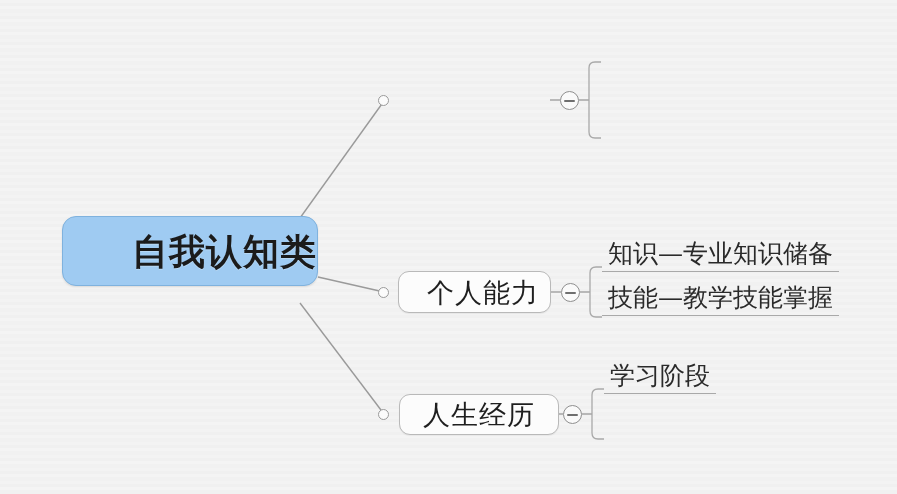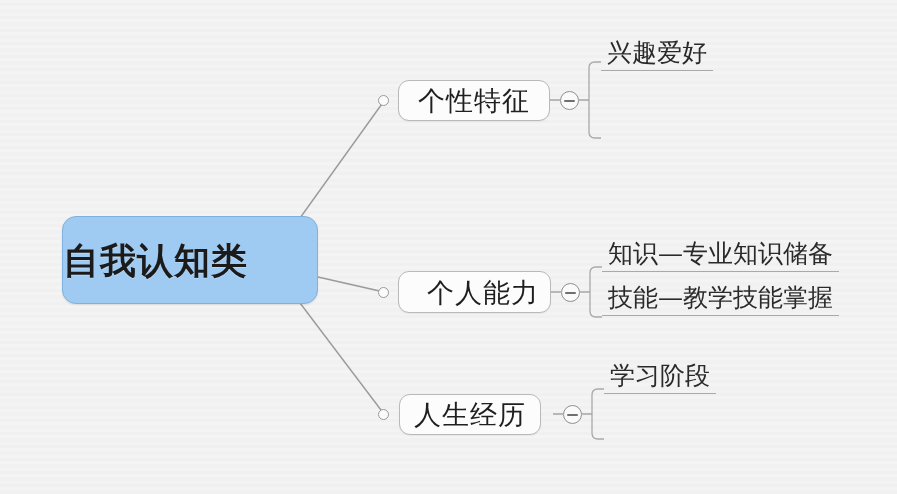--- a/index.html
+++ b/index.html
@@ -29,28 +29,28 @@
     position: absolute;
     left: 0; top: 0;
     width: 897px; height: 494px;
     pointer-events: none;
   }
 
   
   .root-node {
     position: absolute;
     left: 62px; top: 216px;
-    width: 256px; height: 88px;
+    width: 256px; height: 70px;
     box-sizing: border-box;
     background: #9fcbf2;
     border: 1px solid #7fb2de;
     border-radius: 14px;
     display: flex;
     align-items: center;
-    justify-content: flex-start;
+    justify-content: flex-end;
     box-shadow: 0 1px 2px rgba(0,0,0,0.10);
   }
   .root-label {
     font-family: "DejaVu Serif", "Liberation Serif", serif;
     font-size: 36px;
     font-weight: 700;
     color: #1b1b1b;
     letter-spacing: 1px;
     line-height: 1;
     text-shadow: 0 1px 0 rgba(255,255,255,0.25);
@@ -155,49 +155,45 @@
     <line x1="582" y1="414" x2="592" y2="414" stroke="#9a9a9a" stroke-width="1.3"></line>
     <path d="M 604 389 L 598 389 Q 592 389 592 395 L 592 433 Q 592 439 598 439 L 604 439" fill="none" stroke="#a9a9a9" stroke-width="1.3"></path>
   </svg>
 
   <div class="root-node">
     <span class="root-label">自我认知类</span>
   </div>
 
   <div class="conn-dot" style="left:378px; top:95px;"></div>
 
-  <div class="branch-box" style="left:398px; top:80px; width:152px; height:41px;">
-    <span class="branch-label">个性特征</span>
-  </div>
 
   <div class="collapse-btn" style="left:560px; top:91px;"></div>
 
   <div class="leaf-group" style="left:601px; top:27px;">
     <div class="leaf-spacer"></div>
-    <span class="leaf-item">兴趣爱好</span>
     <div class="leaf-spacer"></div>
   </div>
 
   <div class="conn-dot" style="left:378px; top:287px;"></div>
 
   <div class="branch-box" style="left:398px; top:271px; width:153px; height:42px;padding-left:17px;">
     <span class="branch-label">个人能力</span>
   </div>
 
   <div class="collapse-btn" style="left:561px; top:283px;"></div>
 
   <div class="leaf-group" style="left:602px; top:241px;">
     <span class="leaf-item">知识—专业知识储备</span>
     <div class="leaf-spacer"></div>
     <span class="leaf-item">技能—教学技能掌握</span>
   </div>
 
   <div class="conn-dot" style="left:378px; top:409px;"></div>
 
-  <div class="branch-box" style="left:399px; top:394px; width:142px; height:41px;">
+  <div class="branch-box" style="left:399px; top:394px; width:160px; height:41px;">
     <span class="branch-label">人生经历</span>
   </div>
 
   <div class="collapse-btn" style="left:563px; top:405px;"></div>
 
   <div class="leaf-group" style="left:604px; top:363px;">
     <span class="leaf-item">学习阶段</span>
     <div class="leaf-spacer"></div>
   </div>
 

